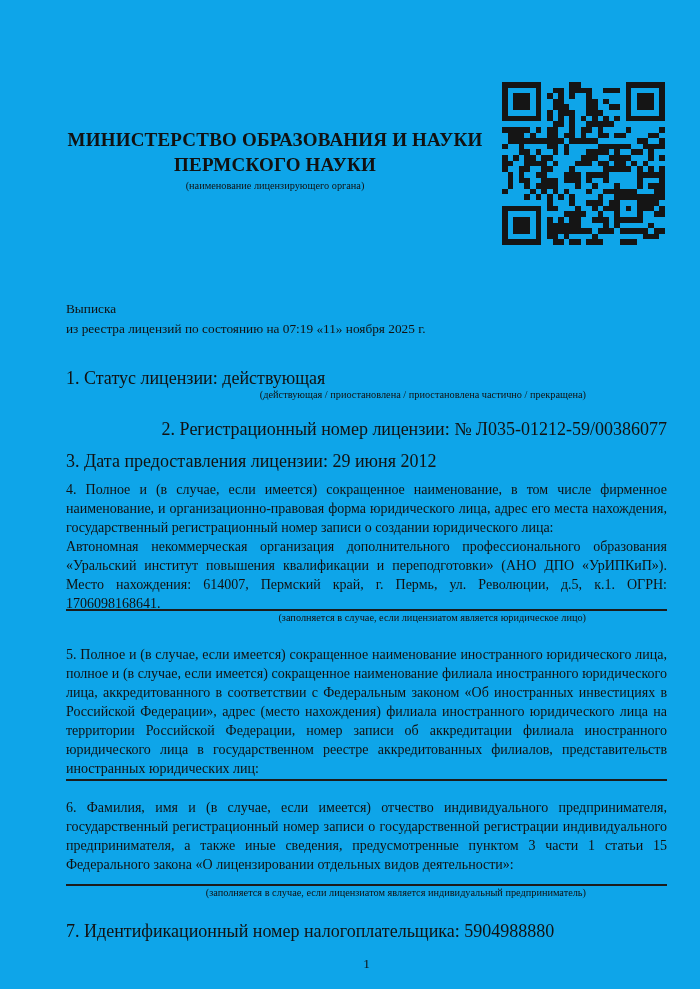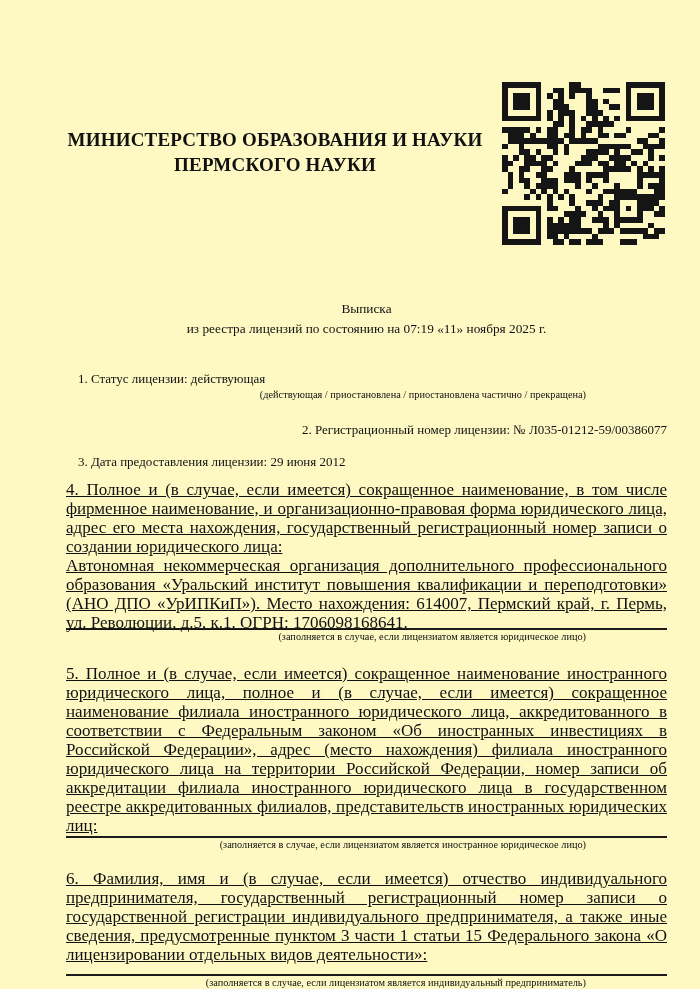--- a/index.html
+++ b/index.html
@@ -1,20 +1,20 @@
 <!DOCTYPE html>
 <html><head>
 <meta charset="utf-8">
 <style>
   html, body { margin: 0; padding: 0; background: #ffffff; }
   .page {
     position: relative;
     width: 700px;
     height: 989px;
-    background: #fef9c3;
+    background: #0ea5e9;
     font-family: "Liberation Serif", "DejaVu Serif", serif;
     color: #111;
     overflow: hidden;
   }
   
   .ministry {
     position: absolute;
     left: 64px;
     top: 127px;
     width: 422px;
@@ -40,35 +40,33 @@
   }
   
   .content {
     position: absolute;
     left: 66px;
     top: 0;
     width: 601px;
   }
   .title-block {
     margin-top: 299px;
-    text-align: center;
+    text-align: left;
     font-size: 13.3px;
     line-height: 20px;
   }
   .line {
-    font-size: 13px;
+    font-size: 18px;
     line-height: 19px;
-    margin-left: 12px;
   }
   .para {
-    font-size: 17px;
+    font-size: 14px;
     line-height: 19px;
     text-align: justify;
     margin: 0;
-    text-decoration: underline;
   }
   .cap-wrap {
     width: 520px;
     text-align: right;
     font-size: 10.3px;
     line-height: 14px;
   }
   .rule {
     width: 601px;
     border-top: 2px solid #1c1c1c;
@@ -92,20 +90,21 @@
   }
 </style>
 </head>
 <body>
 
 <div class="page">
 
   <div class="ministry">
     <div>МИНИСТЕРСТВО ОБРАЗОВАНИЯ И НАУКИ</div>
     <div>ПЕРМСКОГО НАУКИ</div>
+    <div class="ministry-caption">(наименование лицензирующего органа)</div>
   </div>
 
   <svg id="qr" class="qr" viewBox="0 0 29 29" shape-rendering="crispEdges">
       <g fill="#151515">
         <rect x="0" y="0" width="1" height="1"></rect>
         <rect x="1" y="0" width="1" height="1"></rect>
         <rect x="2" y="0" width="1" height="1"></rect>
         <rect x="3" y="0" width="1" height="1"></rect>
         <rect x="4" y="0" width="1" height="1"></rect>
         <rect x="5" y="0" width="1" height="1"></rect>
@@ -551,21 +550,20 @@
       <p class="para">4. Полное и (в случае, если имеется) сокращенное наименование, в том числе фирменное наименование, и организационно-правовая форма юридического лица, адрес его места нахождения, государственный регистрационный номер записи о создании юридического лица:</p>
       <p class="para">Автономная некоммерческая организация дополнительного профессионального образования «Уральский институт повышения квалификации и переподготовки» (АНО ДПО «УрИПКиП»). Место нахождения: 614007, Пермский край, г. Пермь, ул. Революции, д.5, к.1. ОГРН: 1706098168641.</p>
     </div>
     <div class="rule rule4"></div>
     <div class="cap-wrap">(заполняется в случае, если лицензиатом является юридическое лицо)</div>
 
     <div class="mt-p5">
       <p class="para">5. Полное и (в случае, если имеется) сокращенное наименование иностранного юридического лица, полное и (в случае, если имеется) сокращенное наименование филиала иностранного юридического лица, аккредитованного в соответствии с Федеральным законом «Об иностранных инвестициях в Российской Федерации», адрес (место нахождения) филиала иностранного юридического лица на территории Российской Федерации, номер записи об аккредитации филиала иностранного юридического лица в государственном реестре аккредитованных филиалов, представительств иностранных юридических лиц:</p>
     </div>
     <div class="rule rule5"></div>
-    <div class="cap-wrap">(заполняется в случае, если лицензиатом является иностранное юридическое лицо)</div>
 
     <div class="mt-p6">
       <p class="para">6. Фамилия, имя и (в случае, если имеется) отчество индивидуального предпринимателя, государственный регистрационный номер записи о государственной регистрации индивидуального предпринимателя, а также иные сведения, предусмотренные пунктом 3 части 1 статьи 15 Федерального закона «О лицензировании отдельных видов деятельности»:</p>
     </div>
     <div class="rule rule6"></div>
     <div class="cap-wrap">(заполняется в случае, если лицензиатом является индивидуальный предприниматель)</div>
 
     <div class="line mt-i7">7. Идентификационный номер налогоплательщика: 5904988880</div>
 
     <div class="page-num">1</div>

